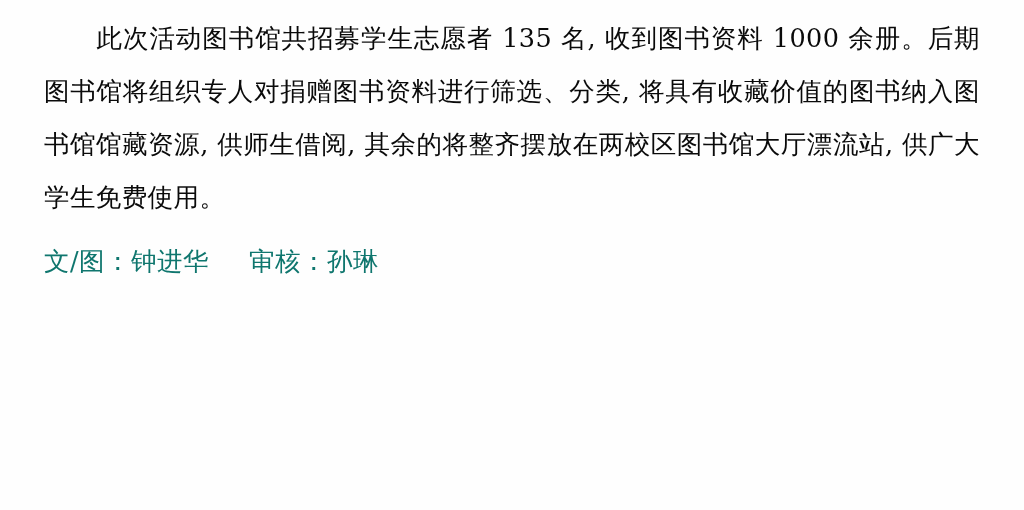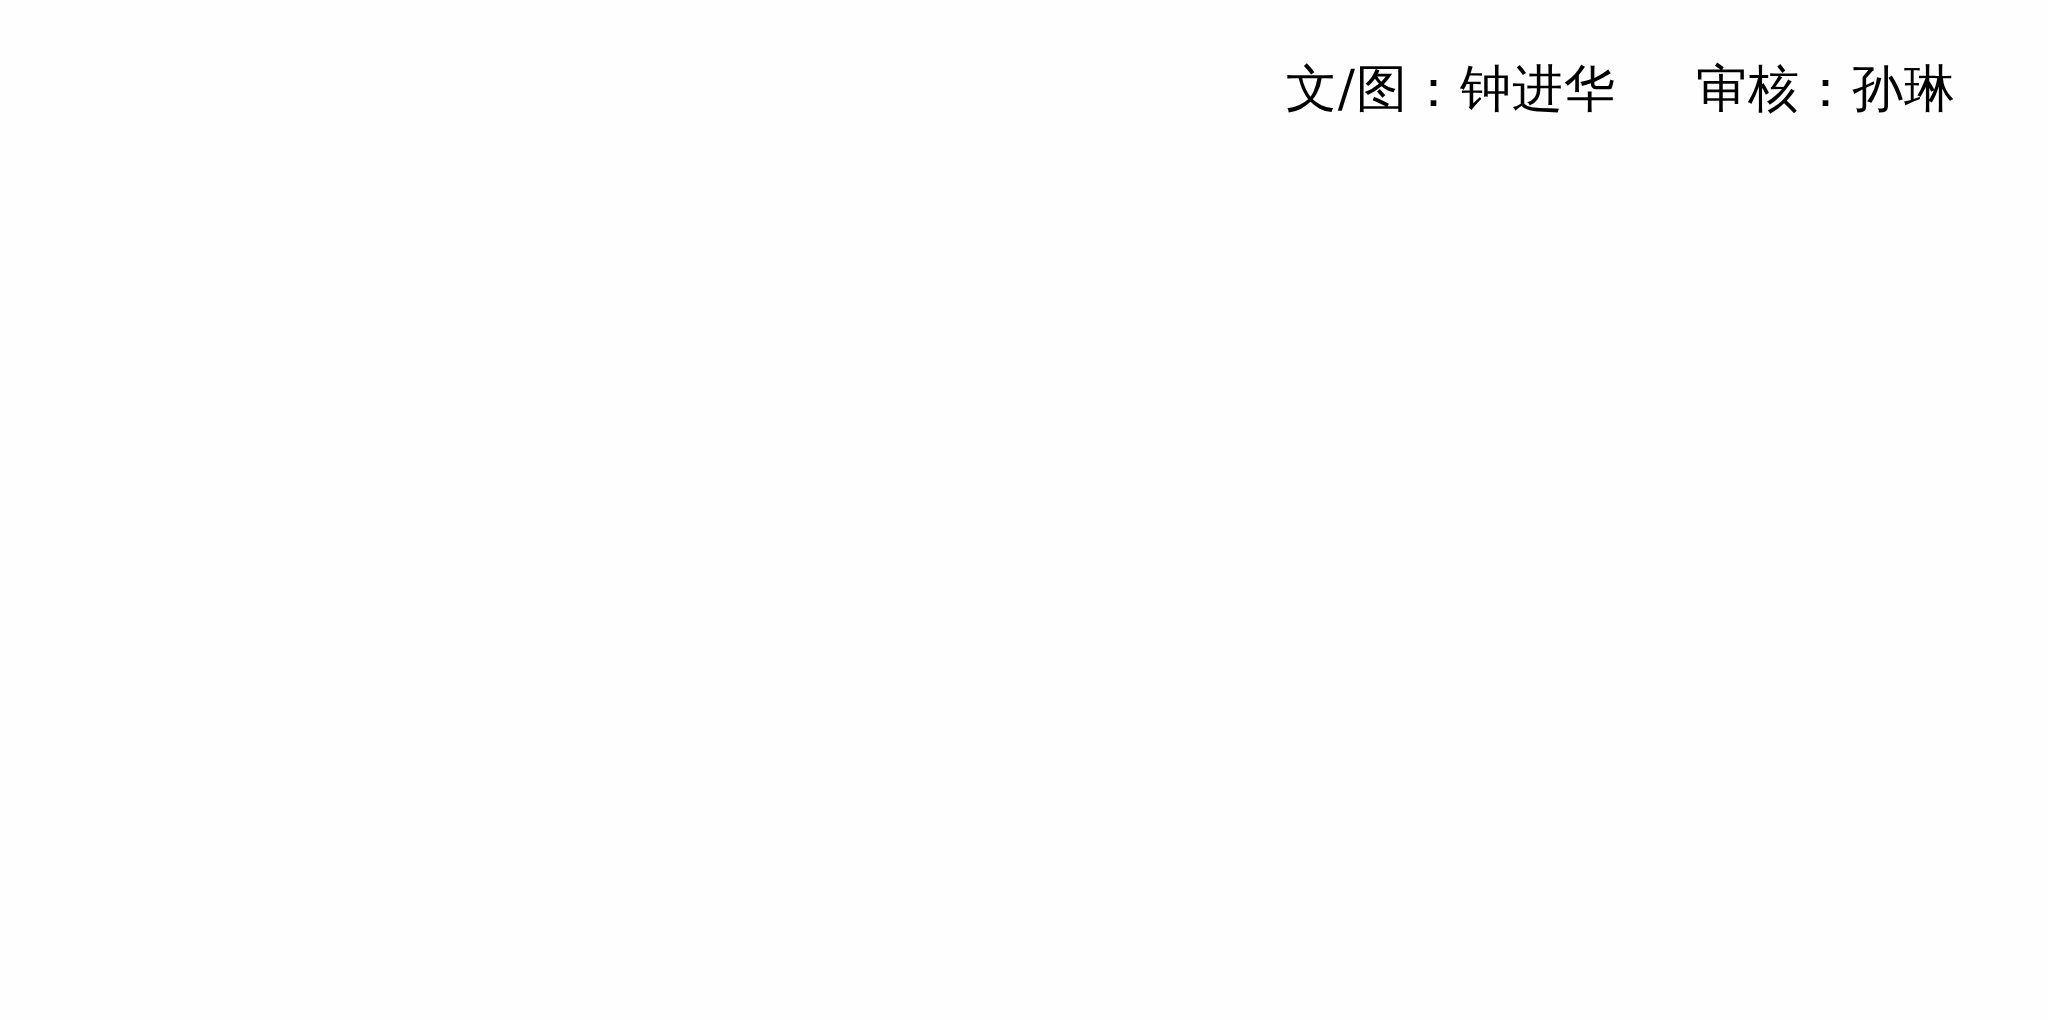--- a/index.html
+++ b/index.html
@@ -38,37 +38,38 @@
     margin-top: 2px;
   }
   .indent {
     display: inline-block;
     width: 52px;
   }
   .signature {
     margin-top: 12px;
     font-size: 25.5px;
     line-height: 50px;
-    text-align: right;
+    text-align: left;
     letter-spacing: 0.5px;
-    color: #000000;
+    color: #0f766e;
     padding-right: 2px;
   }
   .sig-gap {
     display: inline-block;
     width: 40px;
   }
   .sig-seg {
     white-space: nowrap;
   }
 </style>
 </head>
 <body>
 
 <div class="page">
 
+  <p class="para first-block"><span class="indent"></span><span>此次活动图书馆共招募学生志愿者 135 名, 收到图书资料 1000 余册。后期图书馆将组织专人对捐赠图书资料进行筛选、分类, 将具有收藏价值的图书纳入图书馆馆藏资源, 供师生借阅, 其余的将整齐摆放在两校区图书馆大厅漂流站, 供广大学生免费使用。</span></p>
 
 
   <div class="signature">
     <span class="sig-seg"><span>文/图：</span><span>钟进华</span></span><span class="sig-gap"></span><span class="sig-seg"><span>审核：</span><span>孙琳</span></span>
   </div>
 
 </div>
 
 </body></html>

